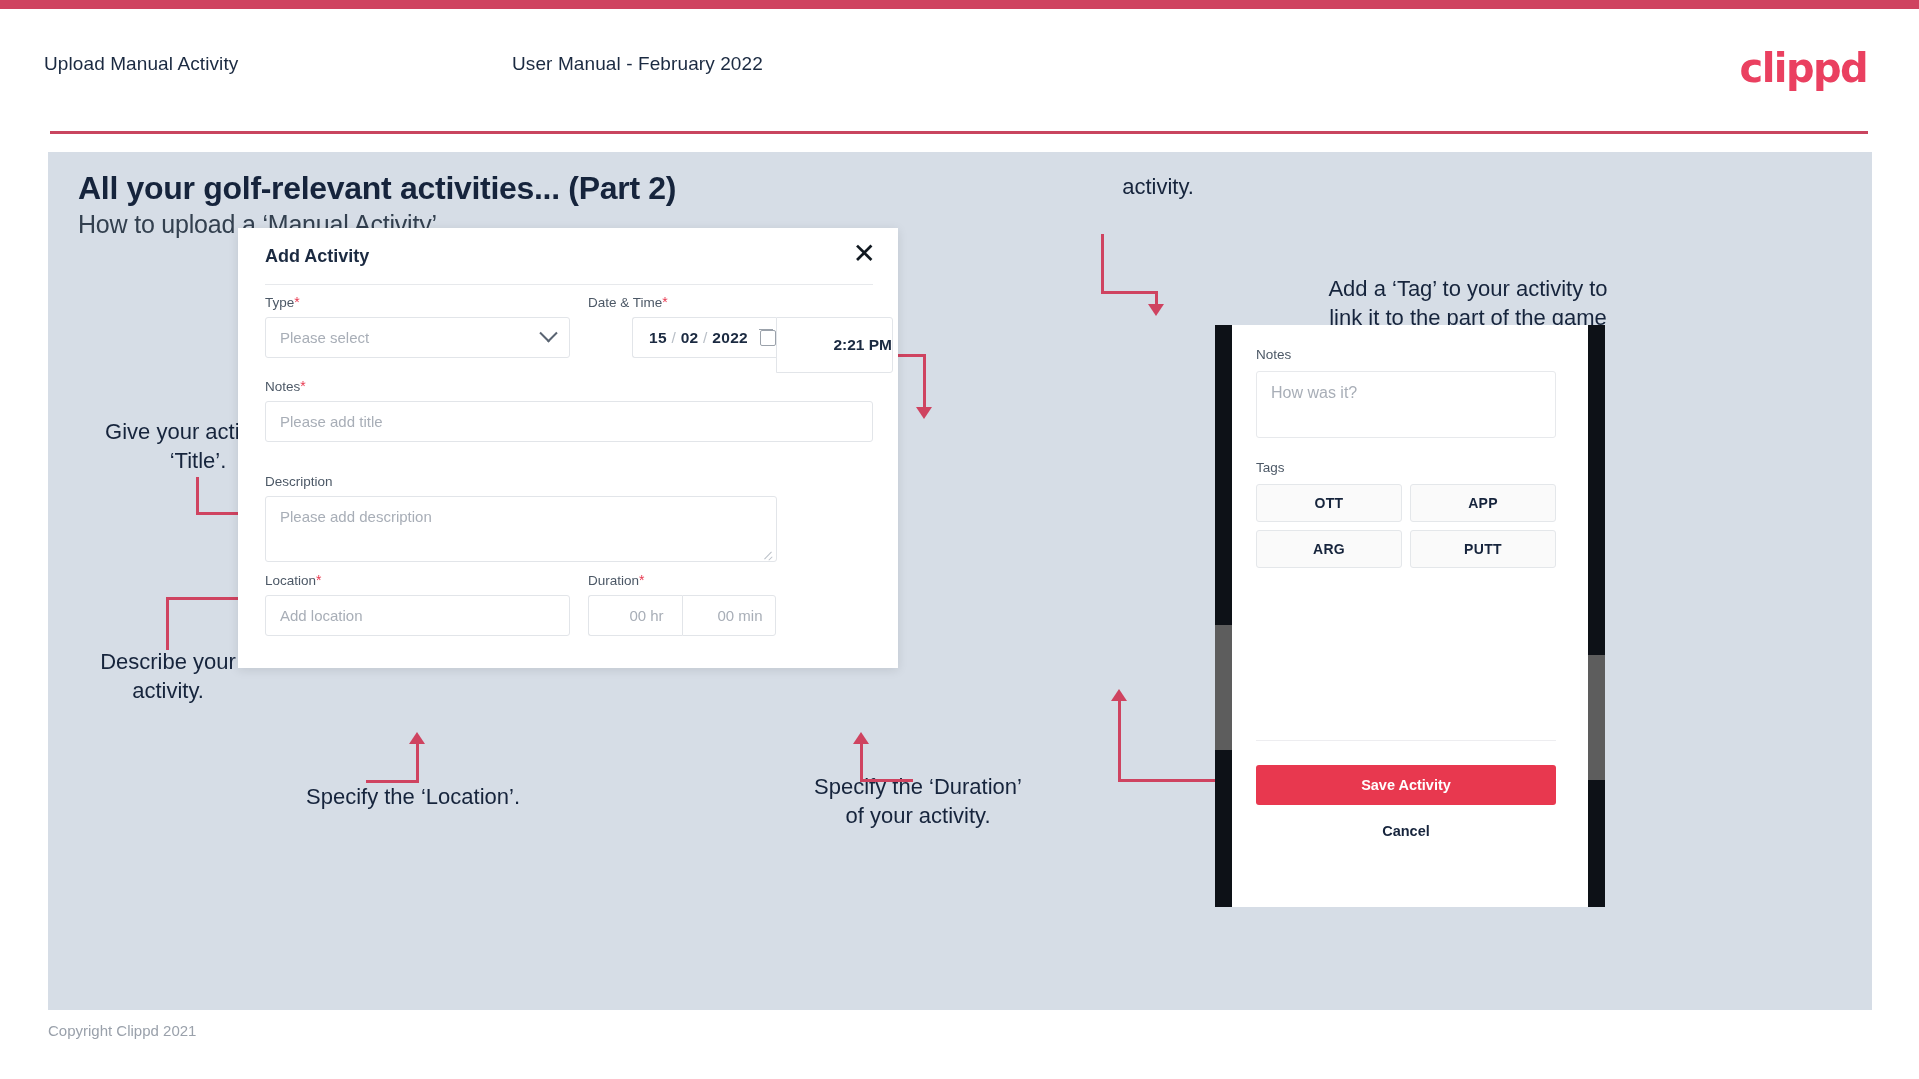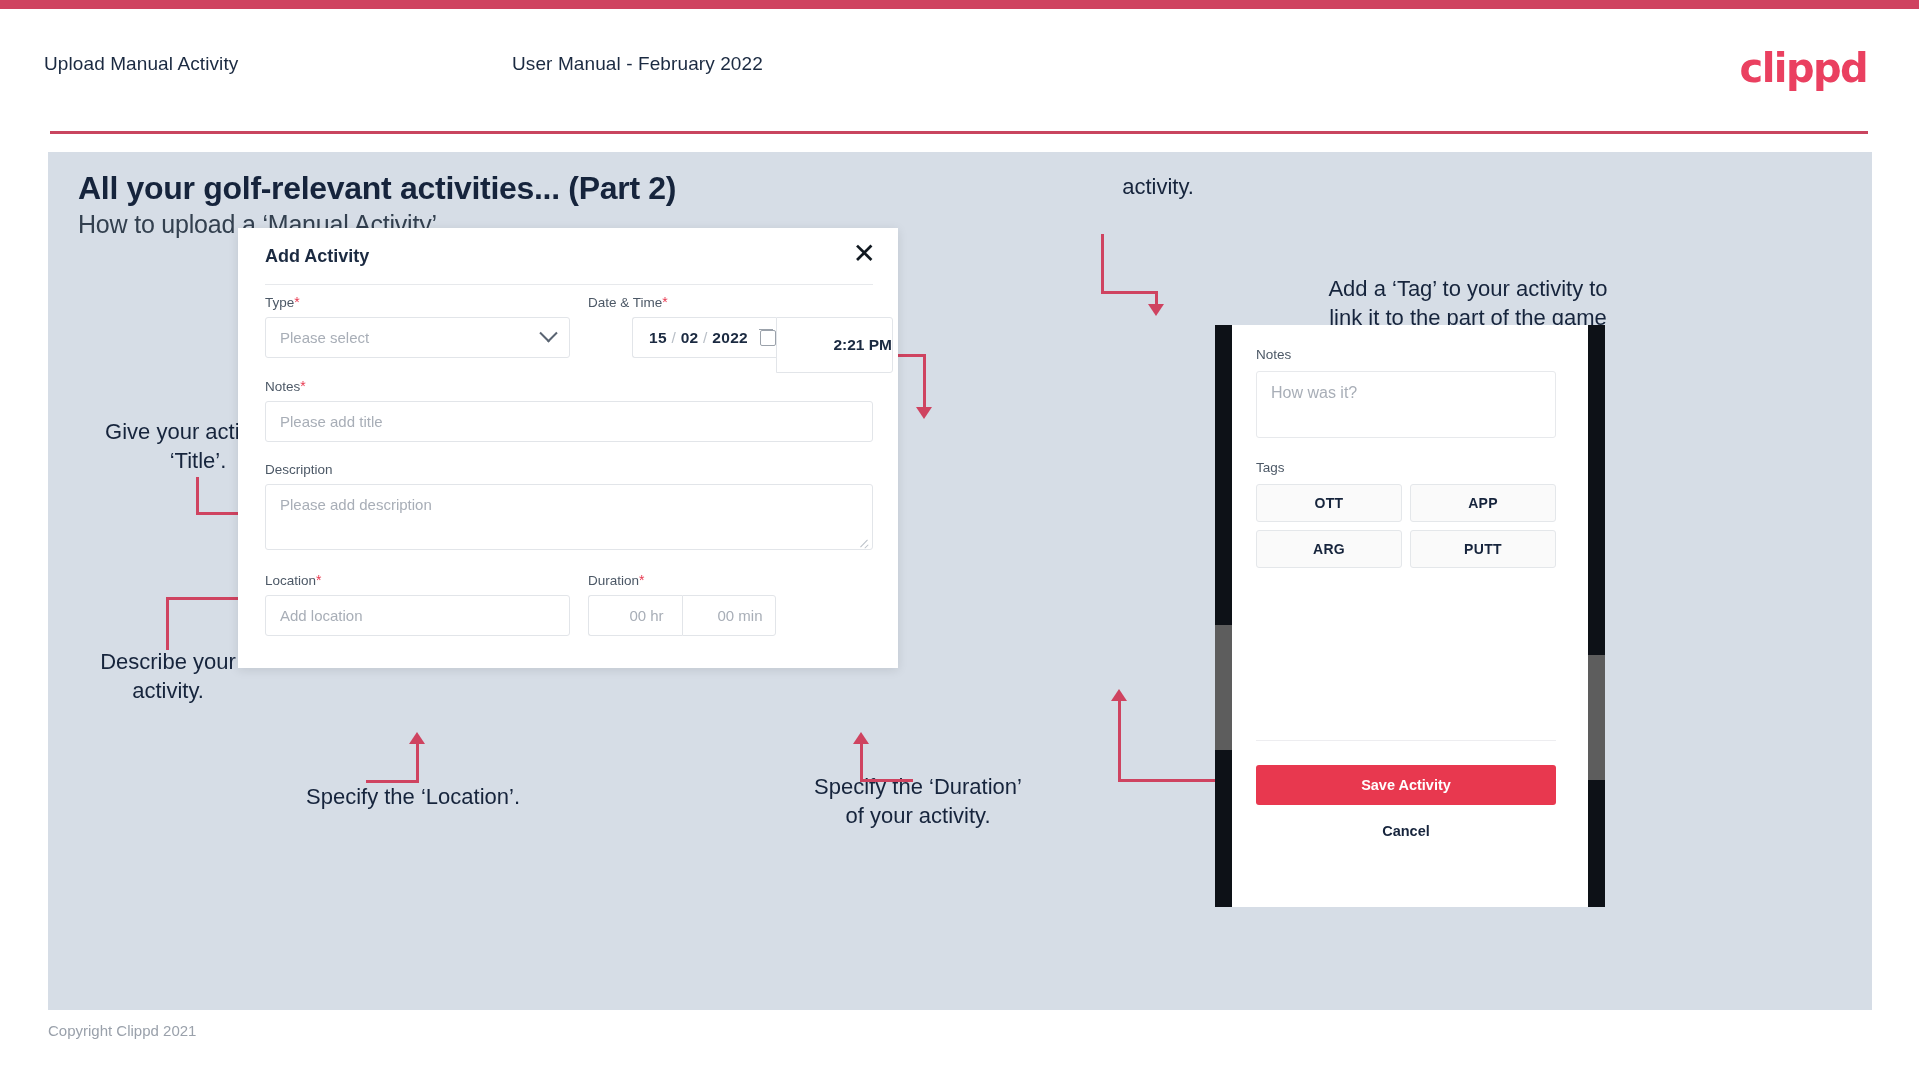--- a/index.html
+++ b/index.html
@@ -544,21 +544,21 @@
 
     <div style="position:absolute; left:27px; top:84px; width:608px;">
       <div class="field-label">
         <span>Notes</span><span class="req">*</span>
       </div>
       <div class="input-box">
         <span class="placeholder">Please add title</span>
       </div>
     </div>
 
-    <div style="position:absolute; left:27px; top:168px; width:608px;">
+    <div style="position:absolute; left:27px; top:180px; width:512px;">
       <div class="field-label">
         <span>Description</span>
       </div>
       <div class="textarea-box">
         <span class="placeholder">Please add description</span>
         <span class="resize-grip"></span>
       </div>
     </div>
 
     <div class="row" style="left:27px; top:278px;">

